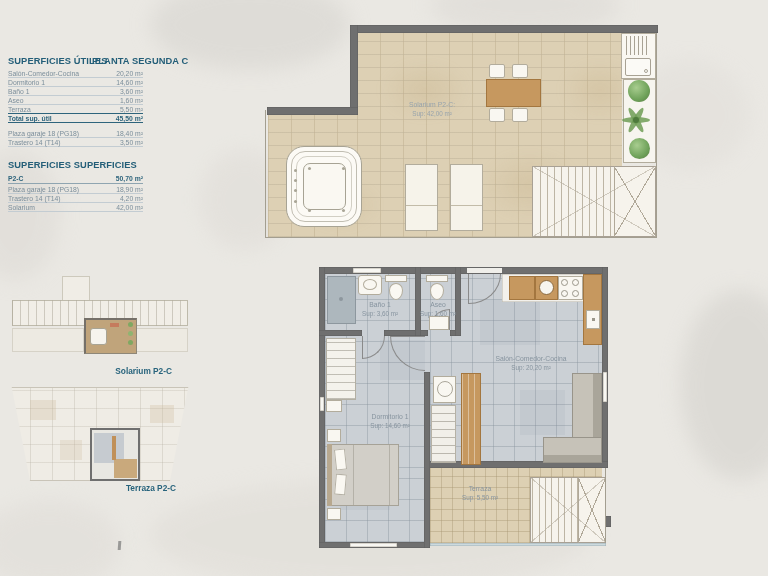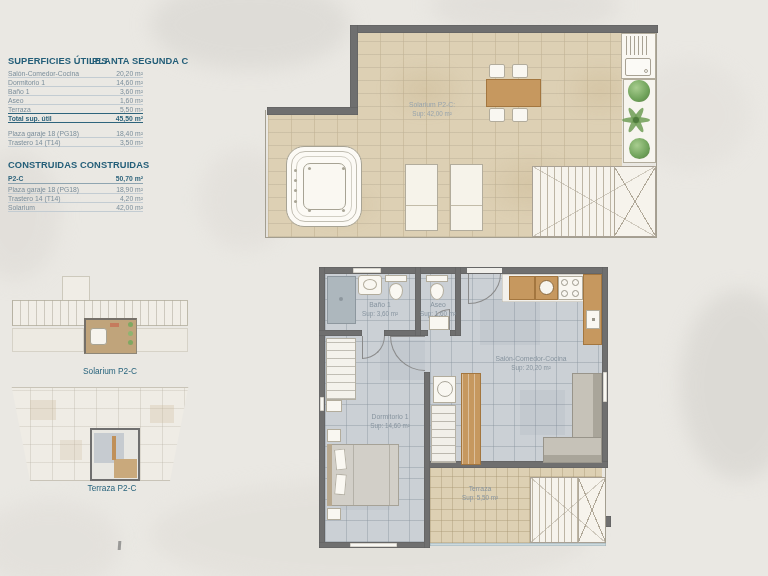--- a/index.html
+++ b/index.html
@@ -39,21 +39,21 @@
   
   .ttl{position:absolute;font-weight:bold;color:#235e78;font-size:9.3px;letter-spacing:.1px;white-space:nowrap}
   .trow{position:absolute;left:8px;width:135px;height:9px;border-bottom:1px solid #c3ccd2;
         font-size:6.8px;color:#7b8e9b;box-sizing:border-box;white-space:nowrap}
   .trow .lbl{position:absolute;left:0;top:0.5px}
   .trow .val{position:absolute;right:0;top:0.5px}
   .trow.strong{color:#2e647c;font-weight:bold;border-top:1px solid #2e647c;border-bottom:1px solid #2e647c;height:10px}
   .trow.strong2{color:#2e647c;font-weight:bold;border-bottom:1px solid #8fa5b1;height:10px}
   .rlabel{position:absolute;text-align:center;color:#87949f;font-size:6.8px;line-height:1.4;white-space:nowrap}
   .rlabel .sup{font-size:6.3px}
-  .thumb-label{position:absolute;text-align:center;font-weight:normal;color:#27637c;font-size:8.3px;white-space:nowrap}
+  .thumb-label{position:absolute;text-align:right;font-weight:bold;color:#27637c;font-size:8.3px;white-space:nowrap}
   .sol-label{color:#98a4ac}
 </style>
 </head>
 <body>
 
 <div class="page">
 
   <div class="blob" style="left:150px;top:-20px;width:200px;height:90px;background:#d5d3ce;opacity:.55"></div>
   <div class="blob" style="left:430px;top:-25px;width:190px;height:60px;background:#dad7d2;opacity:.5"></div>
   <div class="blob" style="left:-30px;top:150px;width:90px;height:130px;background:#dbd8d3;opacity:.5"></div>
@@ -92,21 +92,21 @@
     </div>
   <div class="trow" style="top:129px">
     <span class="lbl">Plaza garaje 18 (PG18)</span>
     <span class="val">18,40 m²</span>
     </div>
   <div class="trow" style="top:138px">
     <span class="lbl">Trastero 14 (T14)</span>
     <span class="val">3,50 m²</span>
     </div>
 
-  <div class="ttl" style="left:8px;top:160px">CONSTRUIDAS CONSTRUIDAS</div>
+  <div class="ttl" style="left:8px;top:160px">SUPERFICIES SUPERFICIES</div>
   <div class="trow strong2" style="top:174px">
     <span class="lbl">P2-C</span>
     <span class="val">50,70 m²</span>
     </div>
   <div class="trow" style="top:185px">
     <span class="lbl">Plaza garaje 18 (PG18)</span>
     <span class="val">18,90 m²</span>
     </div>
   <div class="trow" style="top:194px">
     <span class="lbl">Trastero 14 (T14)</span>

